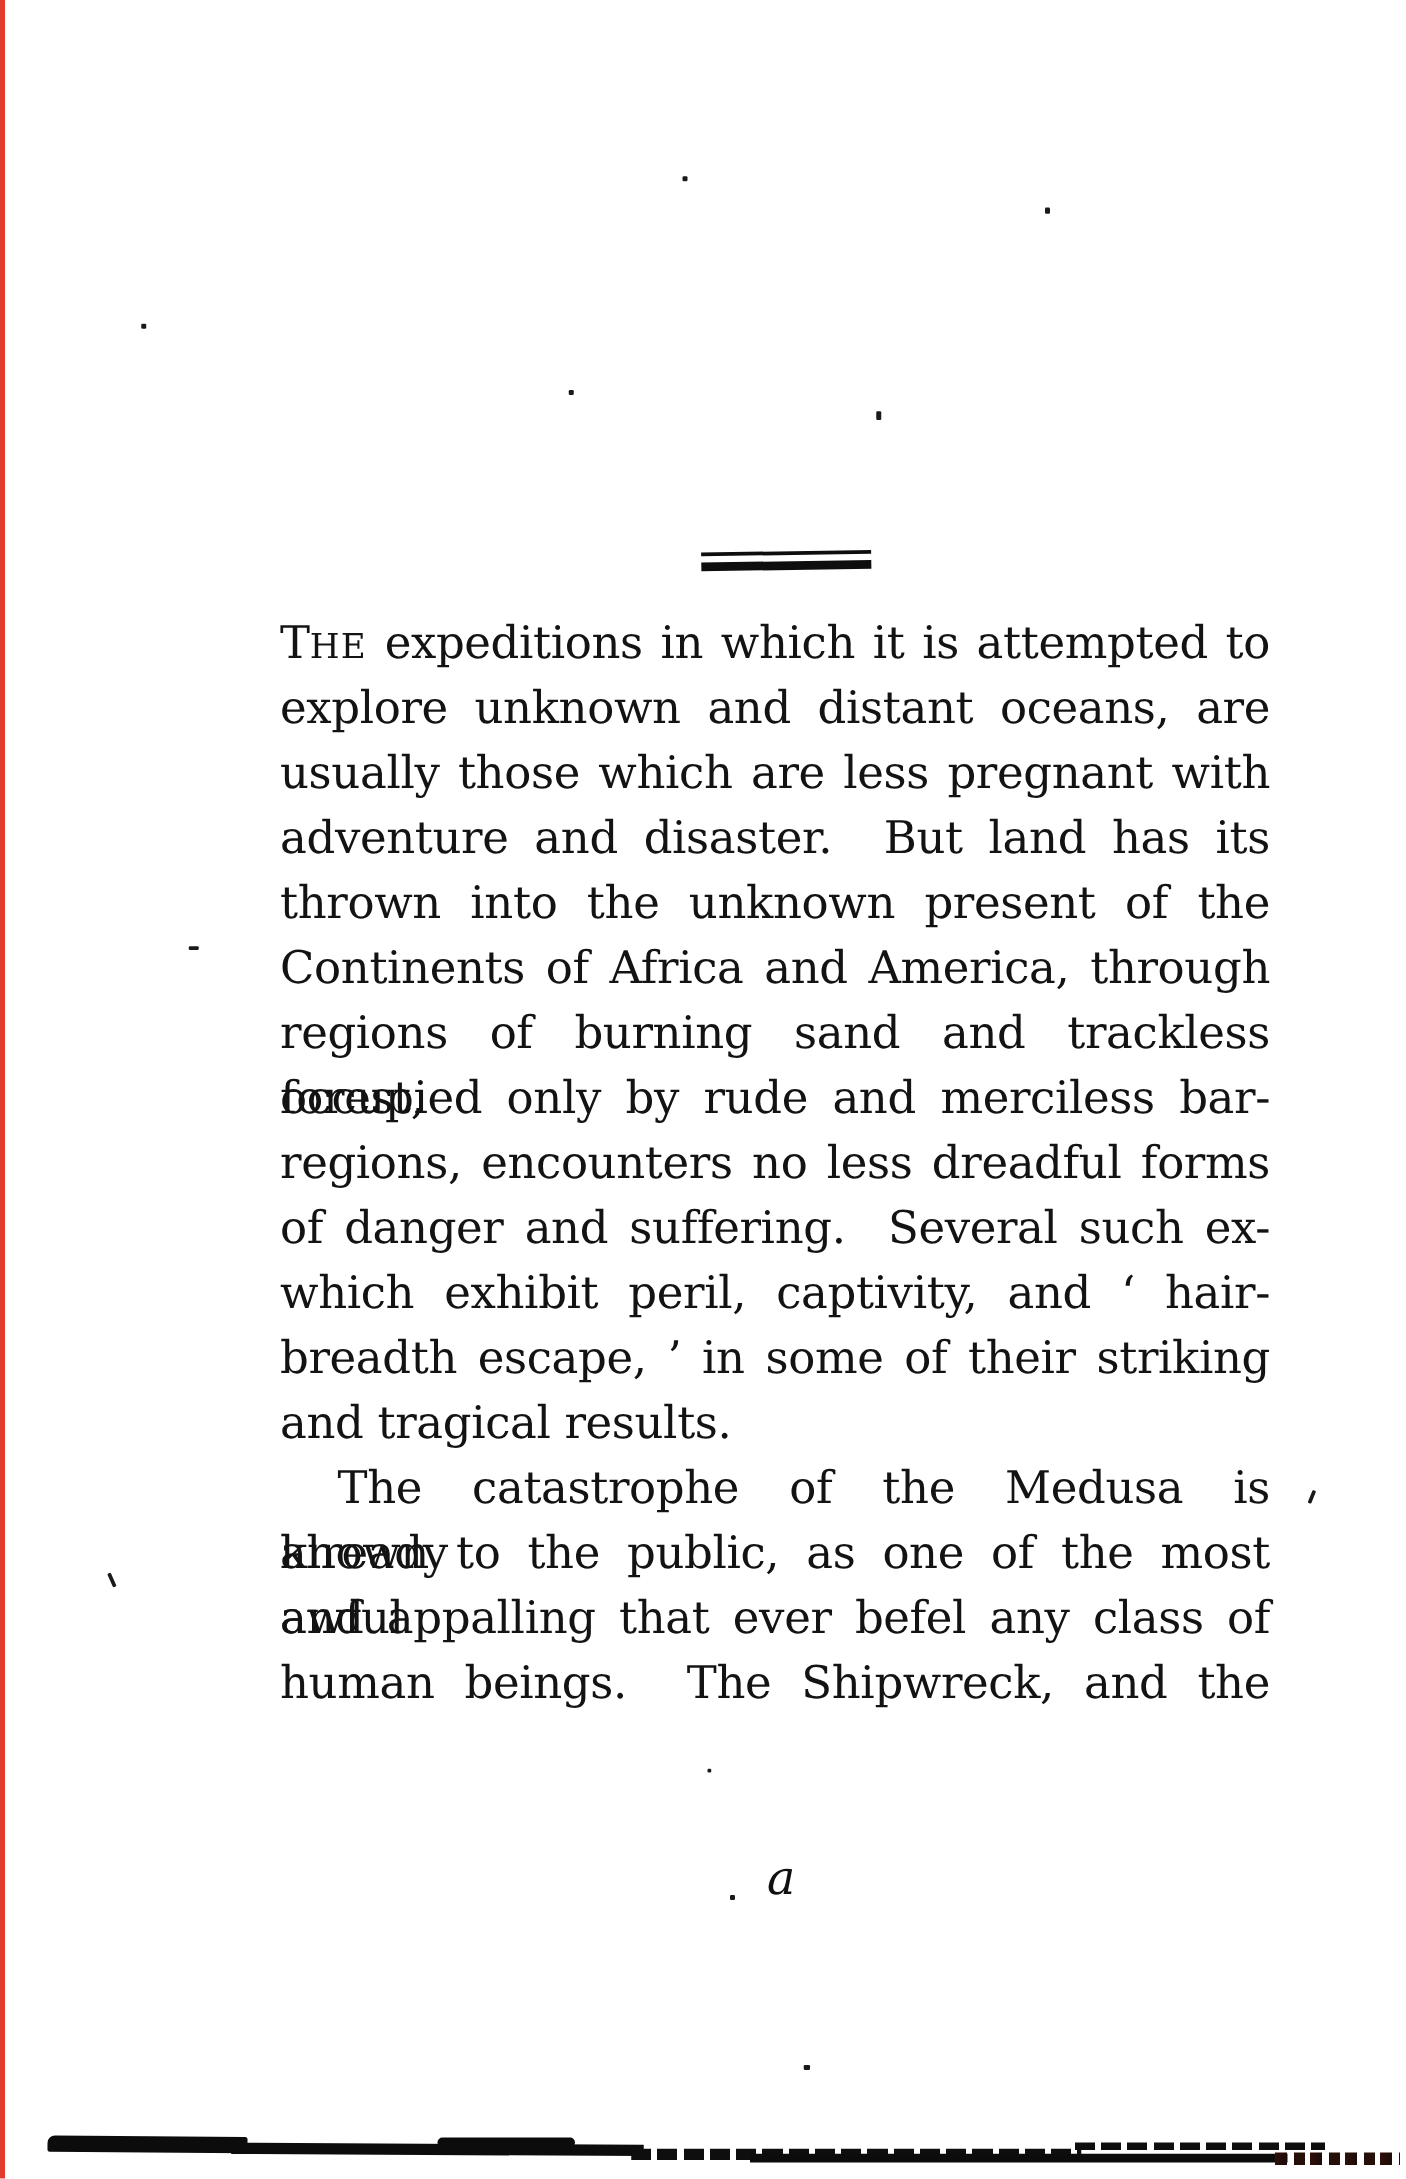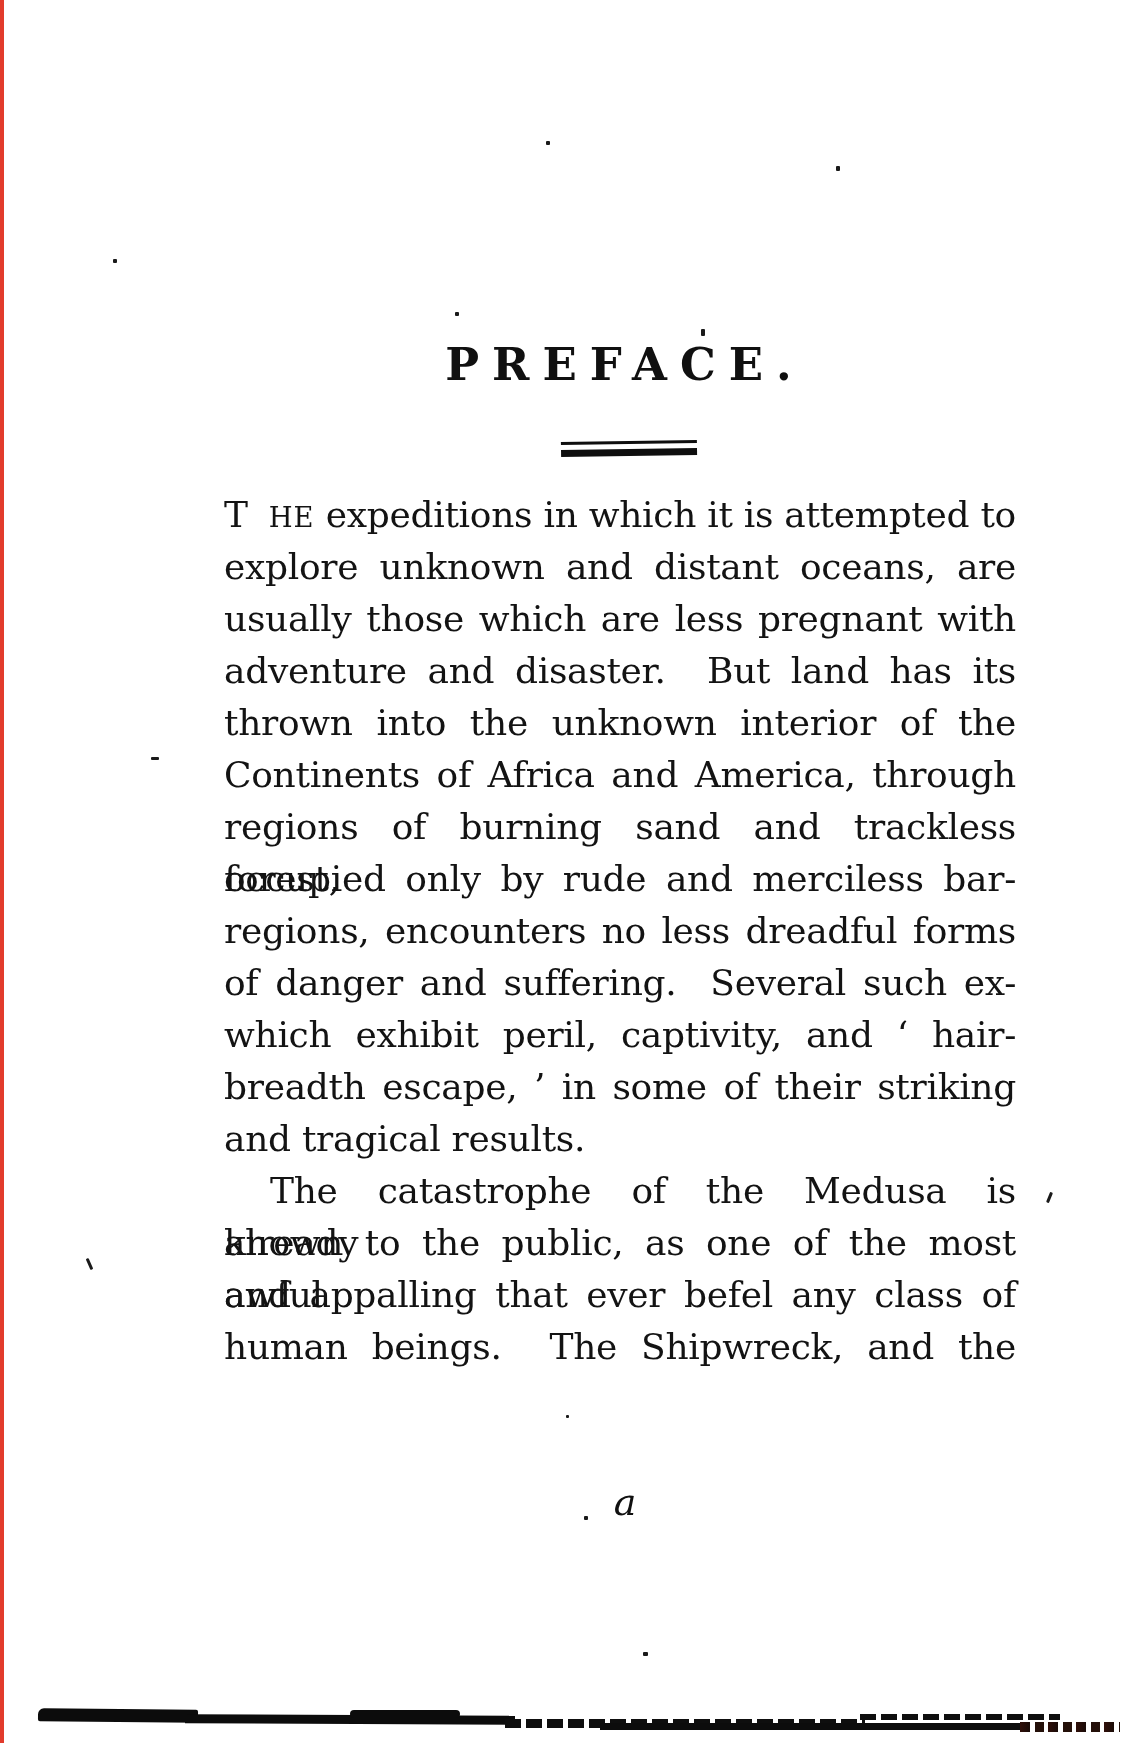--- a/index.html
+++ b/index.html
@@ -64,51 +64,50 @@
     text-align-last: justify;
     height: 52px;
     overflow: visible;
     white-space: normal;
   }
   .text-line.last-of-para {
     text-align: left;
     text-align-last: left;
   }
   .text-line.indent { text-indent: 46px; }
-  .sc { font-size: 0.76em; letter-spacing: 1px; margin-left: 21px; }
+  .sc { font-size: 0.76em; letter-spacing: 1px; }
   .signature {
     position: absolute;
     left: 625px;
     top: 1480px;
     transform: translateX(-50%);
     font-style: italic;
     font-size: 38px;
     color: #101010;
   }
 </style>
 </head>
 <body>
 
 <div class="sheet">
 
   <div class="red-edge"></div>
 
-  <div class="page-title">PREFACE.</div>
 
   <div class="rule-double">
     <div class="rule-thin"></div>
     <div class="rule-thick"></div>
   </div>
 
   <div class="body-block">
     <div class="text-line"><span>T</span><span class="sc">HE</span><span> expeditions in which it is attempted to</span></div>
     <div class="text-line">explore unknown and distant oceans, are</div>
     <div class="text-line">usually those which are less pregnant with</div>
     <div class="text-line">adventure and disaster.&nbsp; But land has its</div>
-    <div class="text-line">thrown into the unknown interior of the</div>
+    <div class="text-line">thrown into the unknown present of the</div>
     <div class="text-line">Continents of Africa and America, through</div>
     <div class="text-line">regions of burning sand and trackless forest,</div>
     <div class="text-line">occupied only by rude and merciless bar-</div>
     <div class="text-line">regions, encounters no less dreadful forms</div>
     <div class="text-line">of danger and suffering.&nbsp; Several such ex-</div>
     <div class="text-line">which exhibit peril, captivity, and ‘ hair-</div>
     <div class="text-line">breadth escape, ’ in some of their striking</div>
     <div class="text-line last-of-para">and tragical results.</div>
     <div class="text-line indent">The catastrophe of the Medusa is already</div>
     <div class="text-line">known to the public, as one of the most awful</div>

